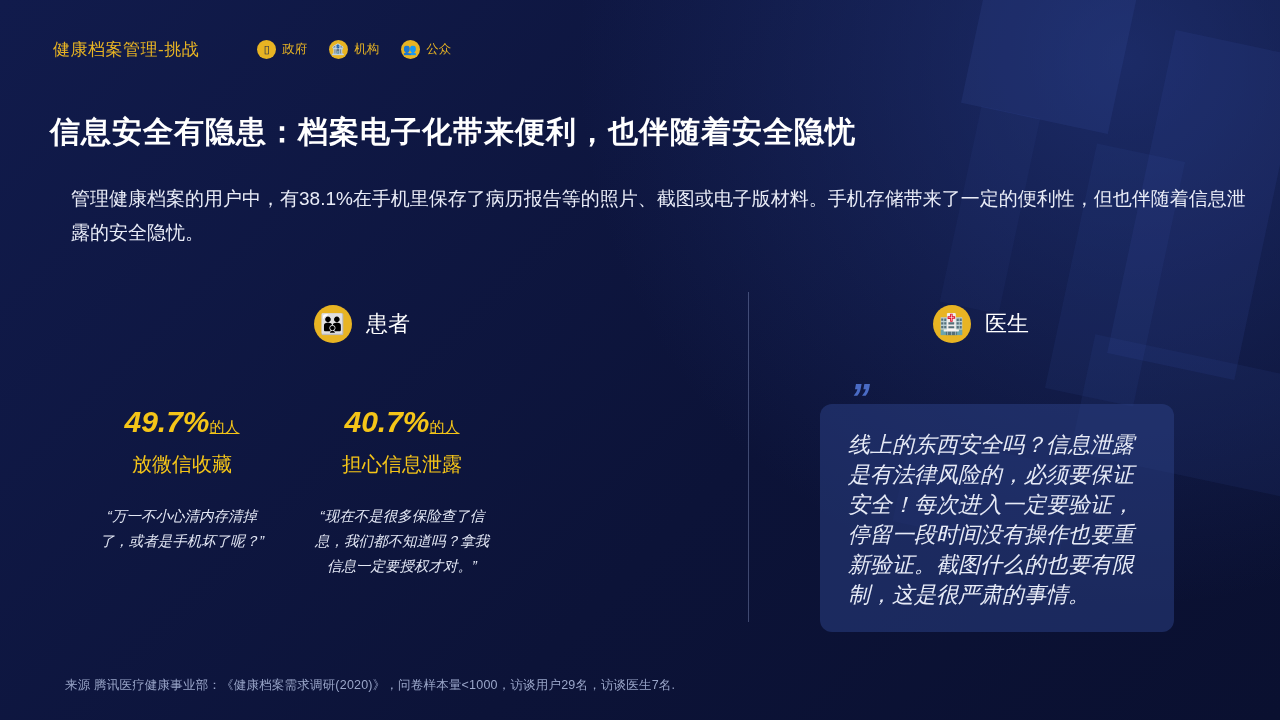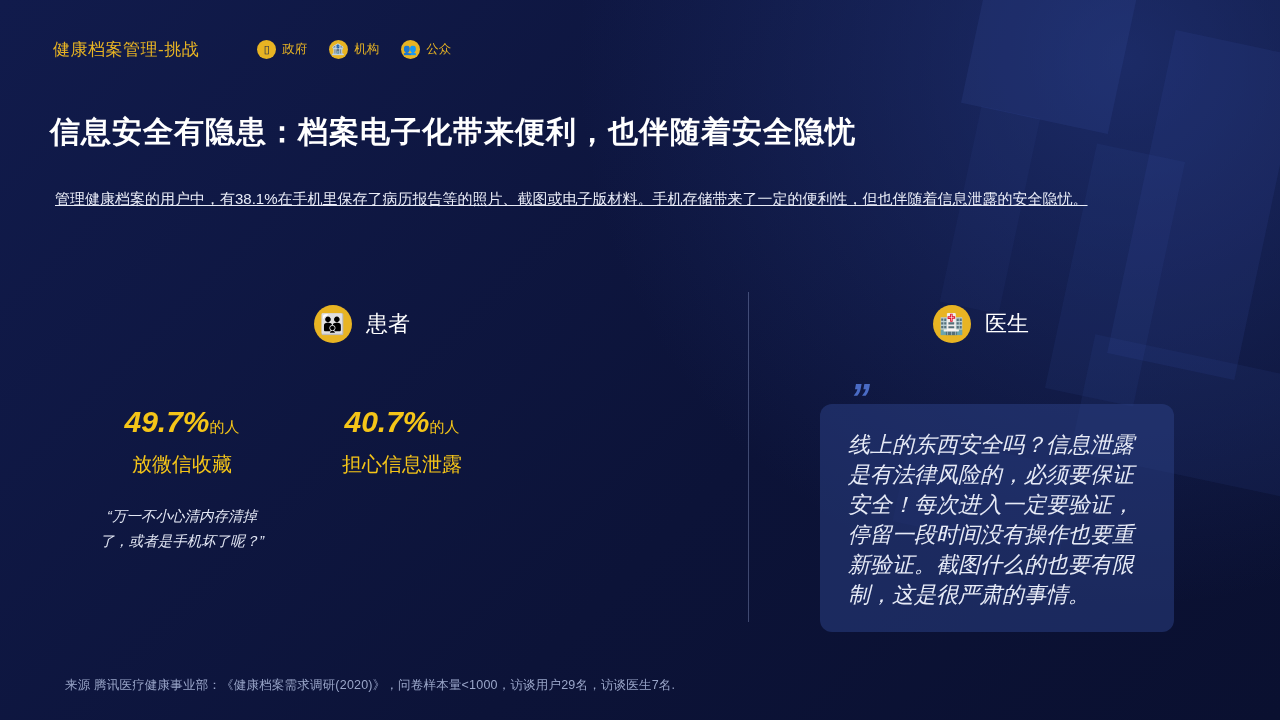--- a/index.html
+++ b/index.html
@@ -37,22 +37,22 @@
     background: #e8b423; color: #13204f;
     display: flex; align-items: center; justify-content: center;
     font-size: 11px; line-height: 1;
   }
   .title {
     position: absolute; left: 50px; top: 76px;
     color: #ffffff; font-size: 30px; font-weight: 700; letter-spacing: 1px; margin-top: 36px;
   }
 
   .lede {
-    position: absolute; left: 55px; top: 182px; width: 1175px;
-    color: #e9ecf7; font-size: 15px; line-height: 34px; text-decoration: underline;
+    position: absolute; left: 71px; top: 182px; width: 1175px;
+    color: #e9ecf7; font-size: 19px; line-height: 34px;
   }
 
   
   .divider {
     position: absolute; left: 748px; top: 292px;
     width: 1px; height: 330px;
     background: rgba(160,175,220,0.35);
   }
 
   
@@ -64,21 +64,21 @@
     font-size: 20px; line-height: 1;
   }
   .sect-label { color: #ffffff; font-size: 22px; }
   .sect-patient { left: 314px; top: 305px; }
   .sect-doctor { left: 933px; top: 305px; }
 
   
   .stats { position: absolute; left: 72px; top: 405px; width: 660px; display: flex; }
   .stat { width: 220px; text-align: center; }
   .stat .pct { color: #f5c518; font-size: 30px; font-style: italic; font-weight: 700; }
-  .stat .pct-suffix { color: #f5c518; font-size: 15px; font-style: normal; font-weight: 400; }
+  .stat .pct-suffix { color: #f5c518; font-size: 15px; font-style: normal; font-weight: 400; text-decoration: underline; }
   .stat .cap { color: #f5c518; font-size: 20px; margin-top: 12px; }
   .stat .quote {
     margin: 26px auto 0; width: 178px;
     color: #e4e8f5; font-size: 14.5px; font-style: italic; line-height: 25px;
   }
 
   
   .qcard {
     position: absolute; left: 820px; top: 404px;
     width: 354px; min-height: 216px;
@@ -147,20 +147,21 @@
 
   <div class="stats">
     <div class="stat">
       <div class="pct"><span>49.7%</span><span class="pct-suffix">的人</span></div>
       <div class="cap">放微信收藏</div>
       <div class="quote">“万一不小心清内存清掉了，或者是手机坏了呢？”</div>
     </div>
     <div class="stat">
       <div class="pct"><span>40.7%</span><span class="pct-suffix">的人</span></div>
       <div class="cap">担心信息泄露</div>
+      <div class="quote">“现在不是很多保险查了信息，我们都不知道吗？拿我信息一定要授权才对。”</div>
     </div>
   </div>
 
   <div class="qcard">
     <div class="qmark">”</div>
     <div class="qtext">线上的东西安全吗？信息泄露是有法律风险的，必须要保证安全！每次进入一定要验证，停留一段时间没有操作也要重新验证。截图什么的也要有限制，这是很严肃的事情。</div>
   </div>
 
   <div class="footer">来源 腾讯医疗健康事业部：《健康档案需求调研(2020)》，问卷样本量&lt;1000，访谈用户29名，访谈医生7名.</div>
 

